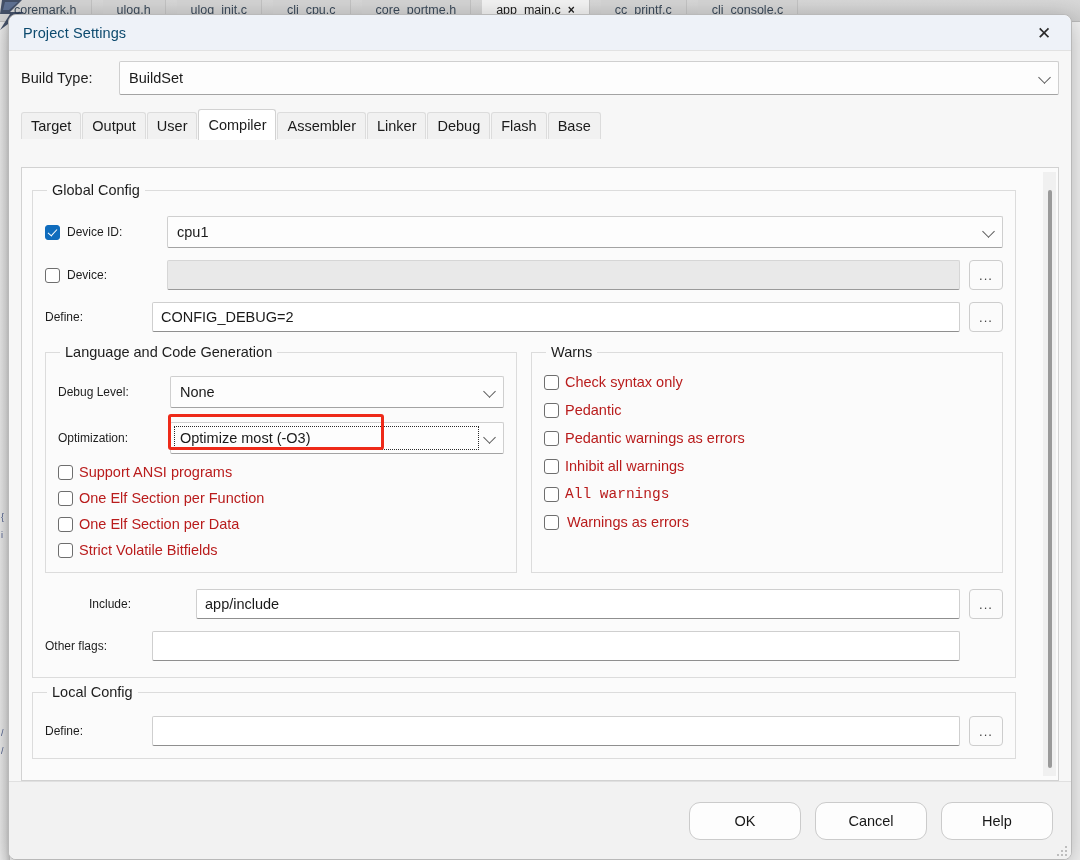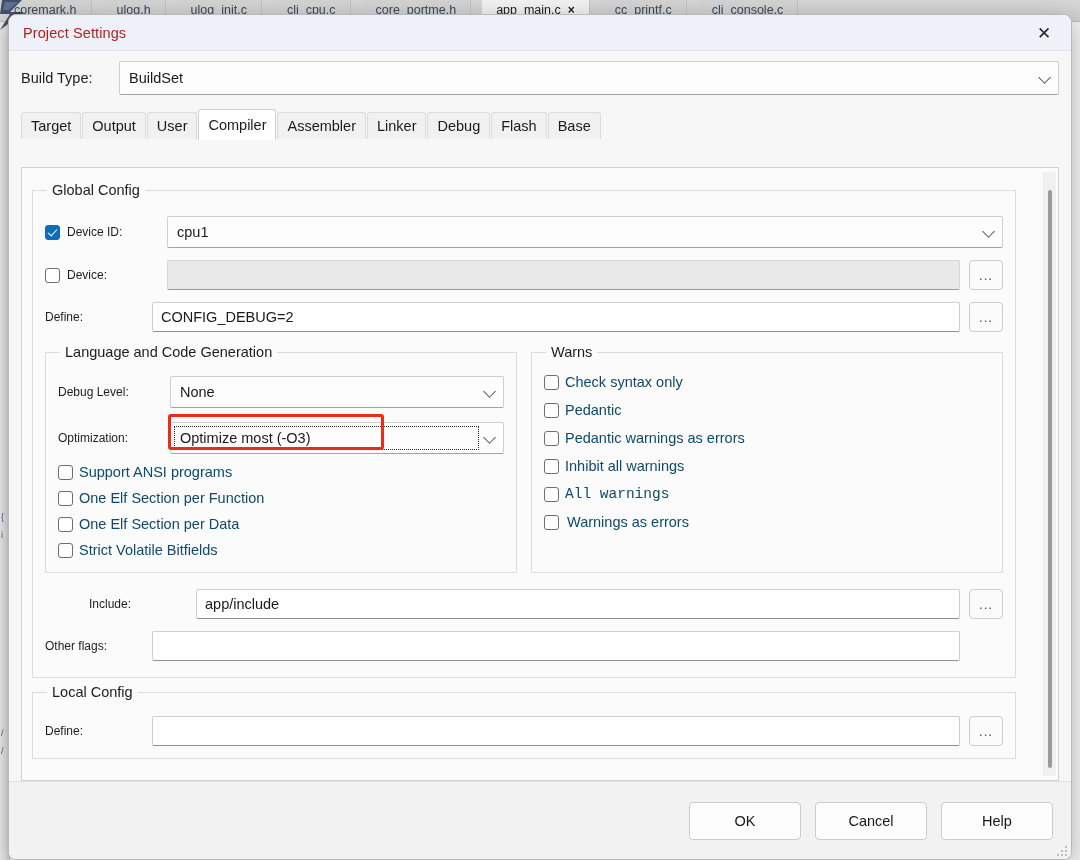--- a/index.html
+++ b/index.html
@@ -61,21 +61,21 @@
   }
   #titlebar {
     position: relative;
     height: 36px;
     background: #eef2f8;
     border-bottom: 1px solid #e2e2e2;
     border-top-left-radius: 8px; border-top-right-radius: 8px;
     display: flex; align-items: center;
   }
   #dlg-title {
-    font-size: 14.5px; color: #b91c1c; margin-left: 14px; letter-spacing: .1px;
+    font-size: 14.5px; color: #0c4a6e; margin-left: 14px; letter-spacing: .1px;
   }
   #close-btn {
     position: absolute; right: 4px; top: 2px;
     width: 46px; height: 32px;
     display: flex; align-items: center; justify-content: center;
     font-size: 17px; color: #2a2a2a; cursor: pointer;
     border-radius: 5px;
   }
 
   
@@ -187,21 +187,21 @@
   }
   .cbox.checked::after {
     content: "";
     position: absolute; left: 4px; top: 1px;
     width: 4px; height: 8px;
     border-right: 1.8px solid #fff; border-bottom: 1.8px solid #fff;
     transform: rotate(42deg);
   }
   .cb-line {
     display: flex; align-items: center; gap: 6px;
-    margin: 10px 0; font-size: 14.5px; color: #0c4a6e;
+    margin: 10px 0; font-size: 14.5px; color: #b91c1c;
     cursor: pointer;
   }
 
   .tinput {
     height: 30px;
     background: #ffffff;
     border: 1px solid #cfcfcf;
     border-bottom: 1px solid #8f8f8f;
     border-radius: 2px;
     display: flex; align-items: center;
@@ -250,21 +250,21 @@
     position: absolute; left: 0; right: 0; bottom: 0; height: 78px;
     background: #f2f2f2;
     border-top: 1px solid #e0e0e0;
     display: flex; align-items: center; justify-content: flex-end;
     padding-right: 18px; gap: 14px;
   }
   .btn {
     width: 112px; height: 38px;
     background: #fdfdfd;
     border: 1px solid #cbcbcb;
-    border-radius: 4px;
+    border-radius: 11px;
     font-size: 14.5px; color: #171717;
     display: flex; align-items: center; justify-content: center;
     cursor: pointer;
   }
   #grip {
     position: absolute; right: 4px; bottom: 3px;
     width: 12px; height: 12px; cursor: nwse-resize;
   }
   #grip i {
     position: absolute; width: 2px; height: 2px; background: #adadad; border-radius: 1px;

